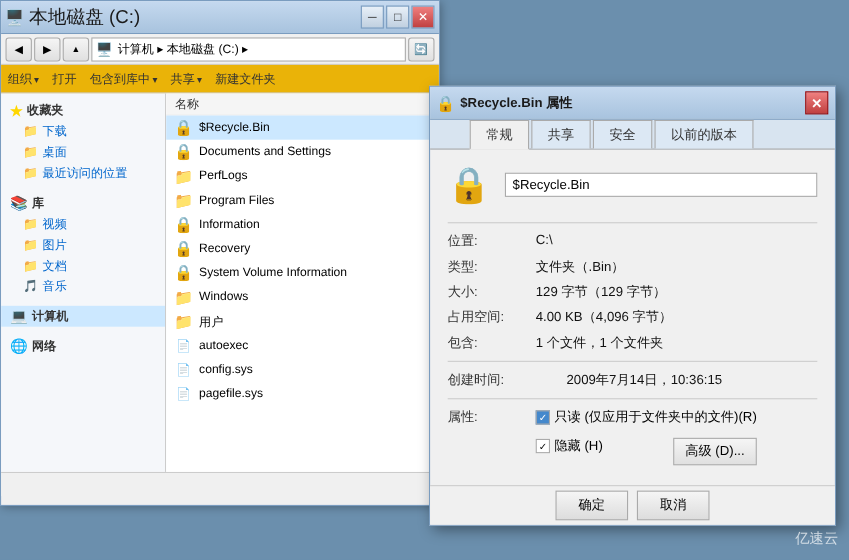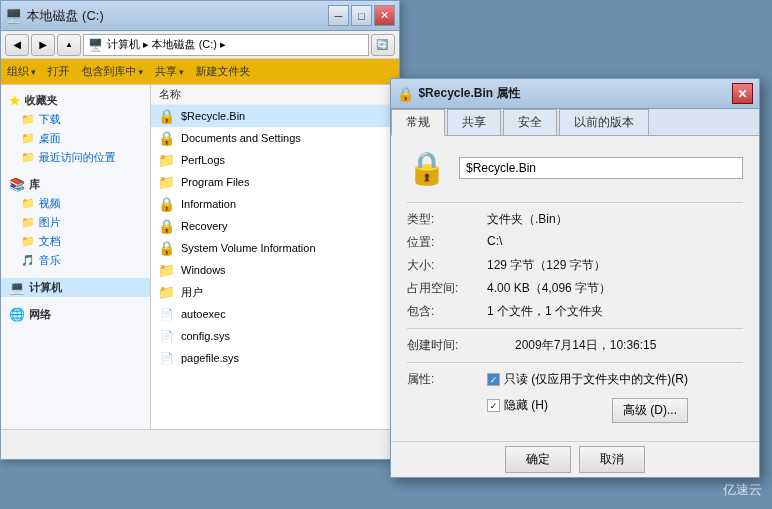--- a/index.html
+++ b/index.html
@@ -28,21 +28,21 @@
       height: 30px;
       background: linear-gradient(to bottom, #c5d9ef, #a8c3de);
       display: flex;
       align-items: center;
       padding: 0 4px;
       border-bottom: 1px solid #7a9cbf;
     }
 
     .explorer-titlebar-title {
       flex: 1;
-      font-size: 13px;
+      font-size: 17px;
       color: #1a1a1a;
     }
 
     .titlebar-btns {
       display: flex; gap: 2px;
     }
 
     .titlebar-btn {
       width: 21px; height: 21px;
       background: linear-gradient(to bottom, #e8f0f8, #c0d0e0);
@@ -242,20 +242,21 @@
       font-size: 12px;
       font-weight: bold;
       cursor: pointer;
     }
 
     
     .dialog-tabs {
       display: flex;
       background: #d8e4f0;
       border-bottom: 1px solid #aaa;
+      padding-left: 36px;
     }
 
     .dialog-tab {
       padding: 4px 14px;
       font-size: 12px;
       cursor: pointer;
       border: 1px solid #aaa;
       border-bottom: none;
       margin-right: 2px;
       background: #dce8f4;
@@ -620,27 +621,27 @@
     <div class="dialog-icon-row">
       <div class="big-lock-icon">🔒</div>
       <div class="dialog-filename-box">
         <span>$Recycle.Bin</span>
       </div>
     </div>
 
     <div class="dialog-divider"></div>
 
     <div class="dialog-row">
+      <span class="dialog-label">位置:</span>
+      <span class="dialog-value">C:\</span>
+    </div>
+
+    <div class="dialog-row">
       <span class="dialog-label">类型:</span>
       <span class="dialog-value">文件夹（.Bin）</span>
-    </div>
-
-    <div class="dialog-row">
-      <span class="dialog-label">位置:</span>
-      <span class="dialog-value">C:\</span>
     </div>
 
     <div class="dialog-row">
       <span class="dialog-label">大小:</span>
       <span class="dialog-value">129 字节（129 字节）</span>
     </div>
 
     <div class="dialog-row">
       <span class="dialog-label">占用空间:</span>
       <span class="dialog-value">4.00 KB（4,096 字节）</span>

